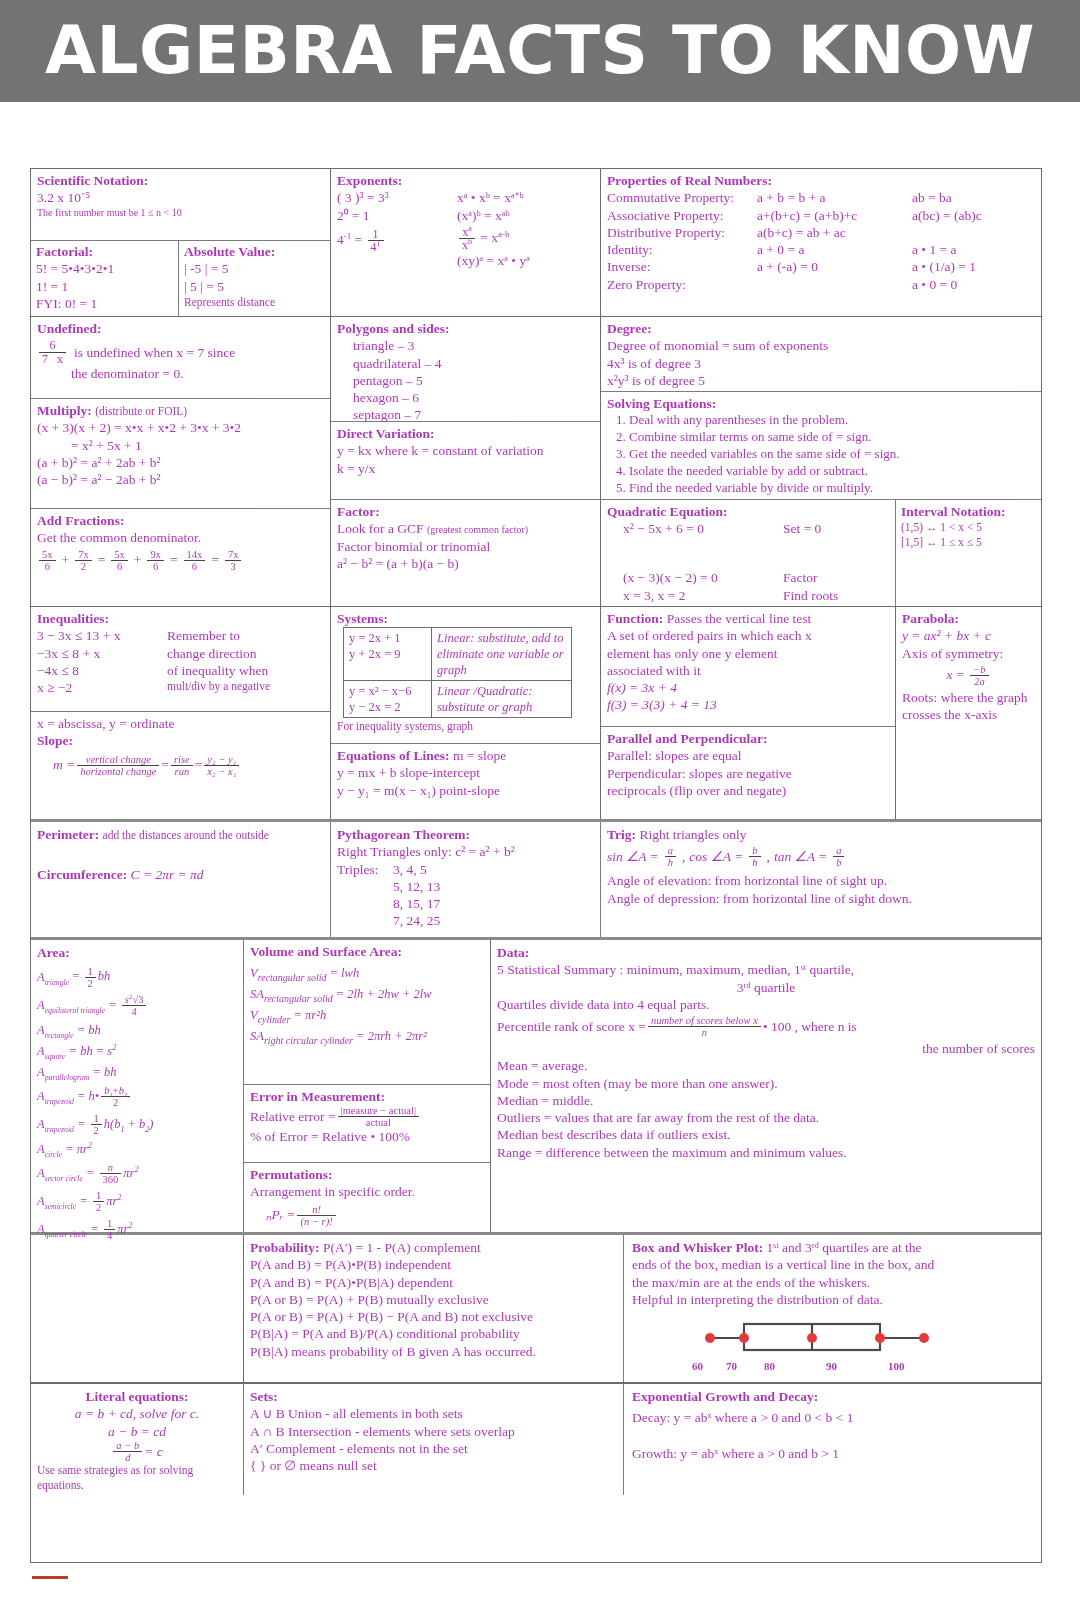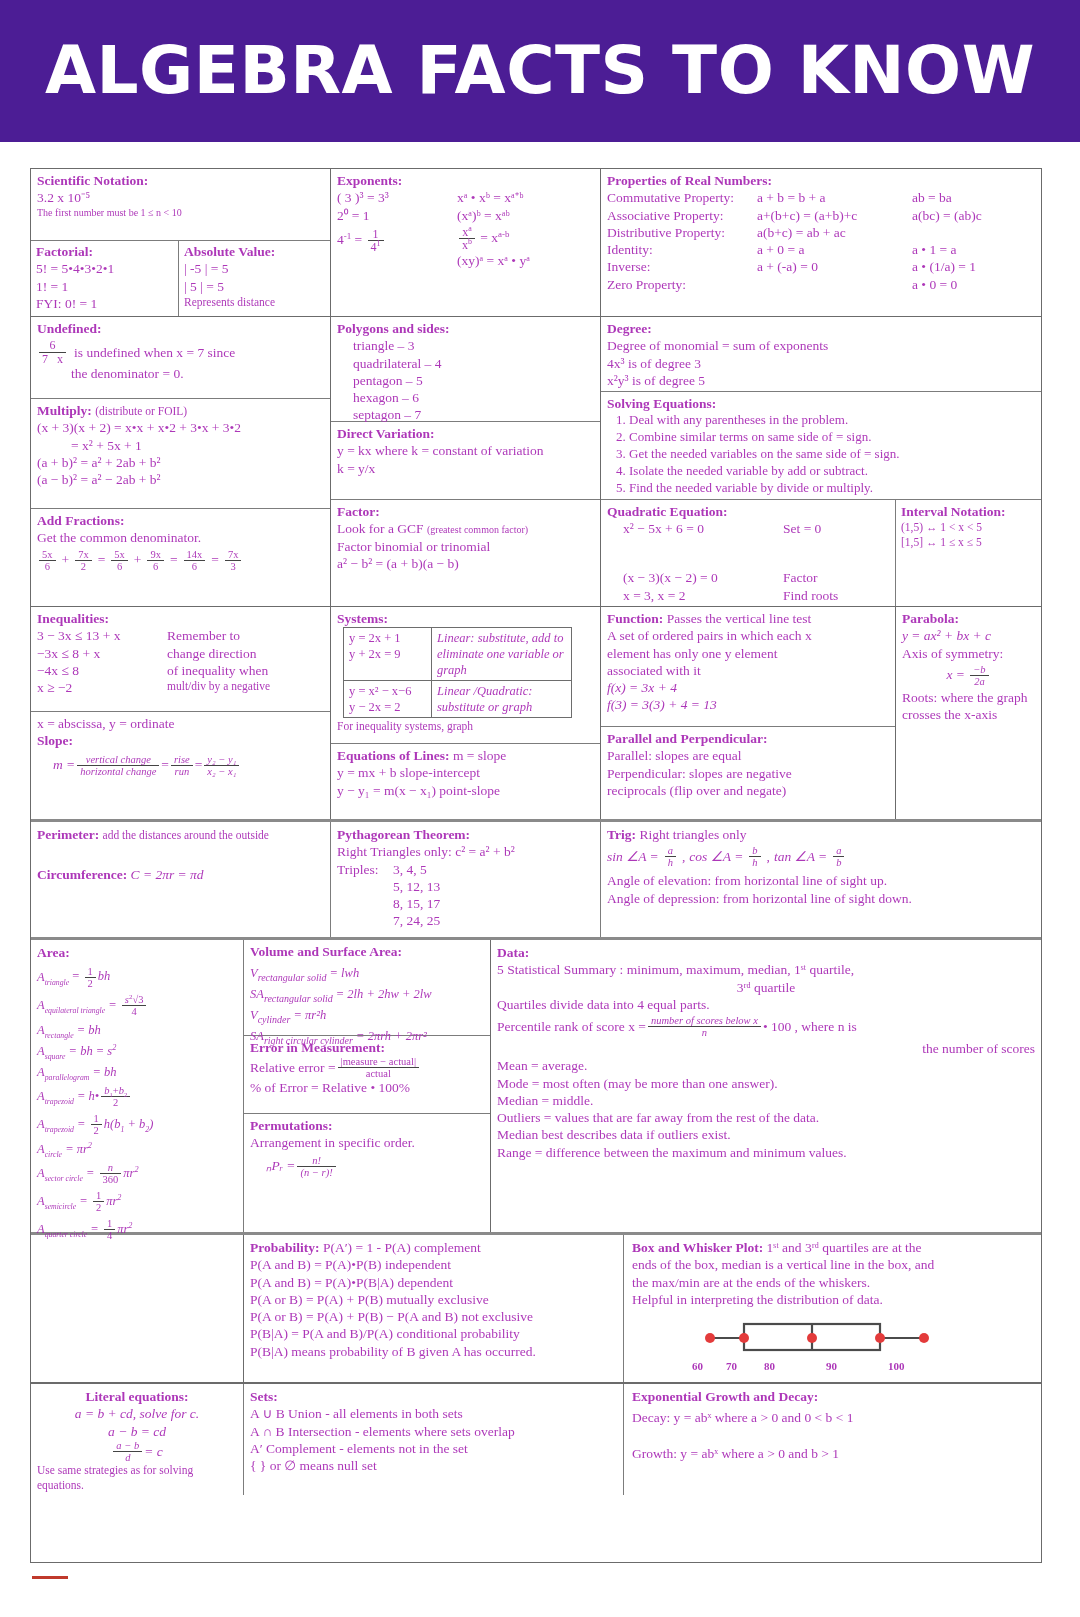--- a/index.html
+++ b/index.html
@@ -8,22 +8,22 @@
     width:1080px; height:1617px;
     background:#ffffff;
     font-family:"Liberation Serif", serif;
     color:#1a1a1a;
     overflow:hidden;
   }
   .page { position:relative; width:1080px; height:1617px; background:#fff; }
 
   
   .banner {
-    position:absolute; left:0; top:0; width:1080px; height:142px;
-    background:#4c1d95;
+    position:absolute; left:0; top:0; width:1080px; height:102px;
+    background:#737373;
     display:flex; align-items:center; justify-content:center;
   }
   .banner-title {
     font-family:"DejaVu Sans", sans-serif;
     font-weight:bold;
     font-size:66px;
     letter-spacing:0.5px;
     color:#ffffff;
     text-align:center;
     line-height:1;
@@ -471,21 +471,21 @@
           <div><span class="it">A<sub>trapezoid</sub> = h•</span><span class="fr frs"><span class="n"><span class="it">b</span><sub>1</sub>+<span class="it">b</span><sub>2</sub></span><span class="d">2</span></span></div>
           <div><span class="it">A<sub>trapezoid</sub> = </span><span class="fr frs"><span class="n">1</span><span class="d">2</span></span><span class="it">h(b<sub>1</sub> + b<sub>2</sub>)</span></div>
           <div><span class="it">A<sub>circle</sub> = πr<sup>2</sup></span></div>
           <div><span class="it">A<sub>sector circle</sub> = </span><span class="fr frs"><span class="n"><span class="it">n</span></span><span class="d">360</span></span><span class="it">πr<sup>2</sup></span></div>
           <div><span class="it">A<sub>semicircle</sub> = </span><span class="fr frs"><span class="n">1</span><span class="d">2</span></span><span class="it">πr<sup>2</sup></span></div>
           <div><span class="it">A<sub>quarter circle</sub> = </span><span class="fr frs"><span class="n">1</span><span class="d">4</span></span><span class="it">πr<sup>2</sup></span></div>
         </div>
       </div>
 
       <div class="col" style="width:247px;">
-        <div class="cell blur" style="height:96px;">
+        <div class="cell blur" style="height:145px;">
           <div class="h">Volume and Surface Area:</div>
           <div class="formula-list">
             <div><span class="it">V<sub class="xs">rectangular solid</sub> <span>= lwh</span></span></div>
             <div><span class="it">SA<sub class="xs">rectangular solid</sub> <span>= 2lh + 2hw + 2lw</span></span></div>
             <div><span class="it">V<sub class="xs">cylinder</sub> <span>= πr²h</span></span></div>
             <div><span class="it">SA<sub class="xs">right circular cylinder</sub> <span>= 2πrh + 2πr²</span></span></div>
           </div>
         </div>
         <div class="cell blur" style="height:78px;">
           <div class="h">Error in Measurement:</div>

